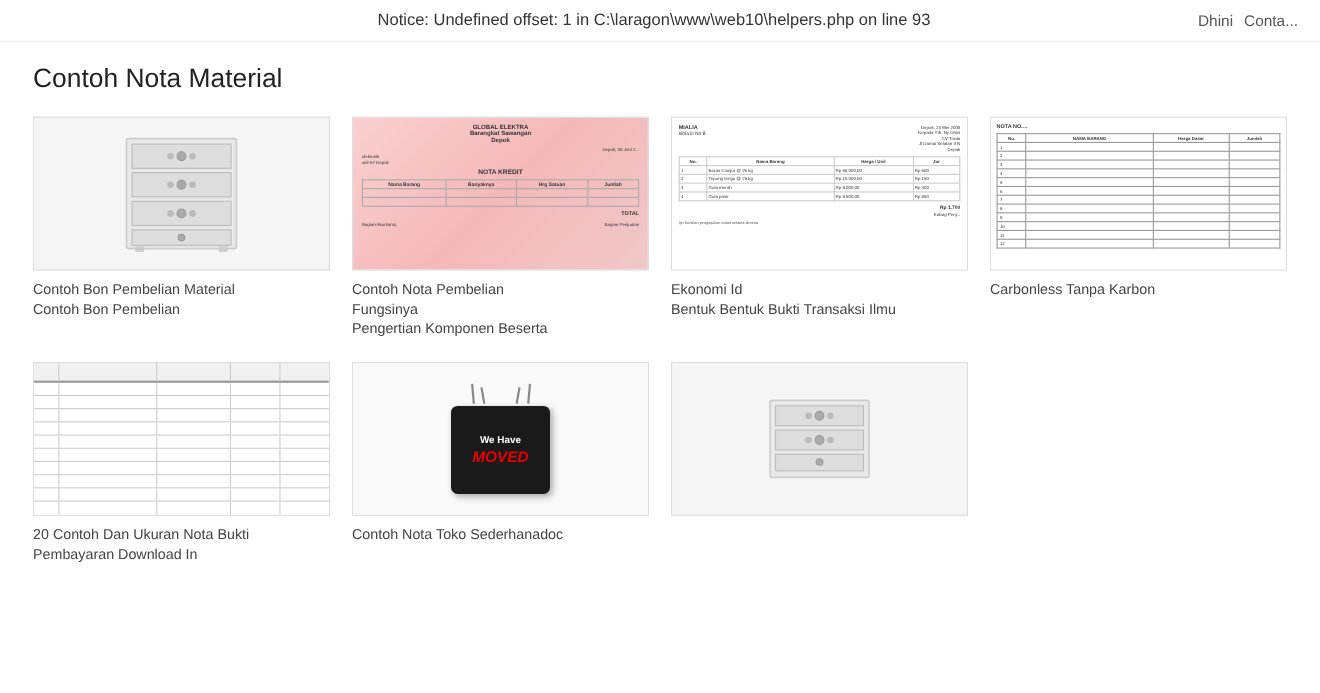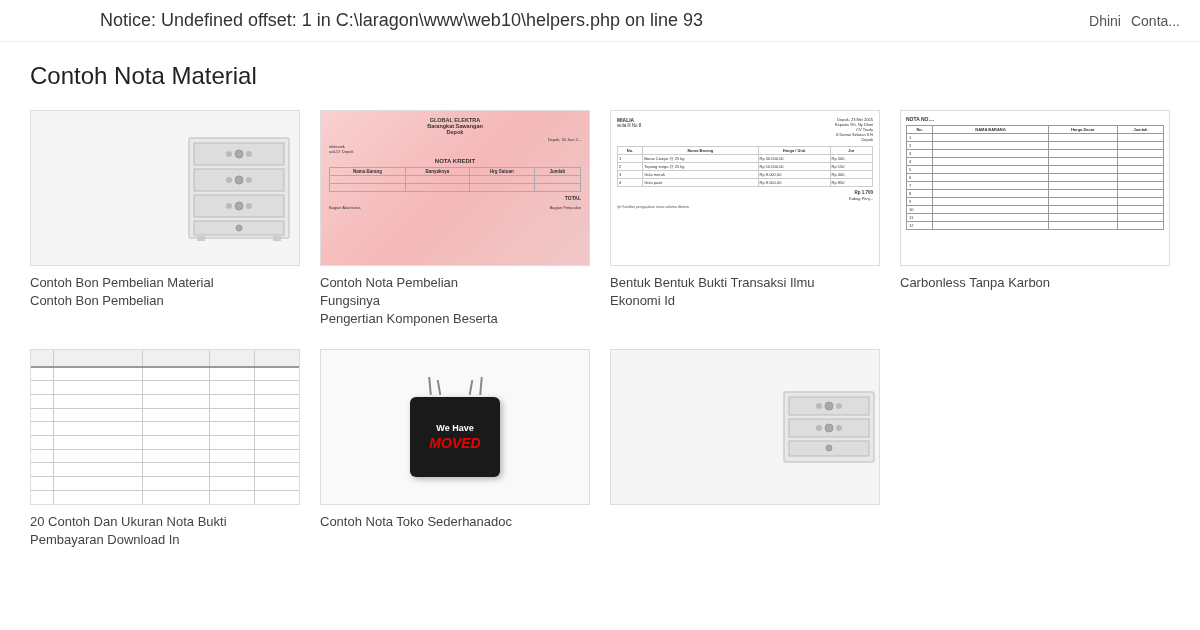--- a/index.html
+++ b/index.html
@@ -11,24 +11,24 @@
     }
     .notice-bar {
       background: #fff;
       border-bottom: 1px solid #eee;
       padding: 10px 20px;
       display: flex;
       justify-content: space-between;
       align-items: center;
     }
     .notice-text {
-      font-size: 18px;
+      font-size: 15px;
       color: #333;
       flex: 1;
-      text-align: left;
+      text-align: center;
     }
     .nav-links {
       display: flex;
       gap: 10px;
       font-size: 14px;
       color: #555;
       flex-shrink: 0;
     }
     .nav-links a {
       color: #555;
@@ -47,26 +47,26 @@
       display: grid;
       grid-template-columns: repeat(4, 1fr);
       gap: 20px;
     }
     .card {
       display: flex;
       flex-direction: column;
     }
     .card-image {
       width: 100%;
-      height: 156px;
+      height: 140px;
       background: #f5f5f5;
       border: 1px solid #ddd;
       display: flex;
       align-items: center;
-      justify-content: flex-end;
+      justify-content: center;
       overflow: hidden;
       position: relative;
       margin-bottom: 8px;
     }
     .card-caption {
       font-size: 13px;
       color: #444;
       line-height: 1.4;
     }
     
@@ -352,22 +352,22 @@
               <td style="border:1px solid #ccc; padding:1px;">Rp 850</td>
             </tr>
           </tbody>
             </table>
           <div style="text-align:right; font-size:4.5px; margin-top:2px; font-weight:bold;">Rp 1.700</div>
           <div style="text-align:right; font-size:4px;">Kabag Penj...</div>
           <div style="font-size:3.5px; margin-top:3px; color:#555;">Ijin Kontilan pengajuikan tunas selama diminta</div>
         </div>
       </div>
       <div class="card-caption">
+        <div>Ekonomi Id</div>
         <div>Bentuk Bentuk Bukti Transaksi Ilmu</div>
-        <div>Ekonomi Id</div>
       </div>
     </div>
 
     <div class="card">
       <div class="card-image">
         <div class="nota-bon">
           <div style="font-size:5px; font-weight:bold; margin-bottom:3px;">NOTA NO....</div>
           <table>
             <thead>
               <tr>

